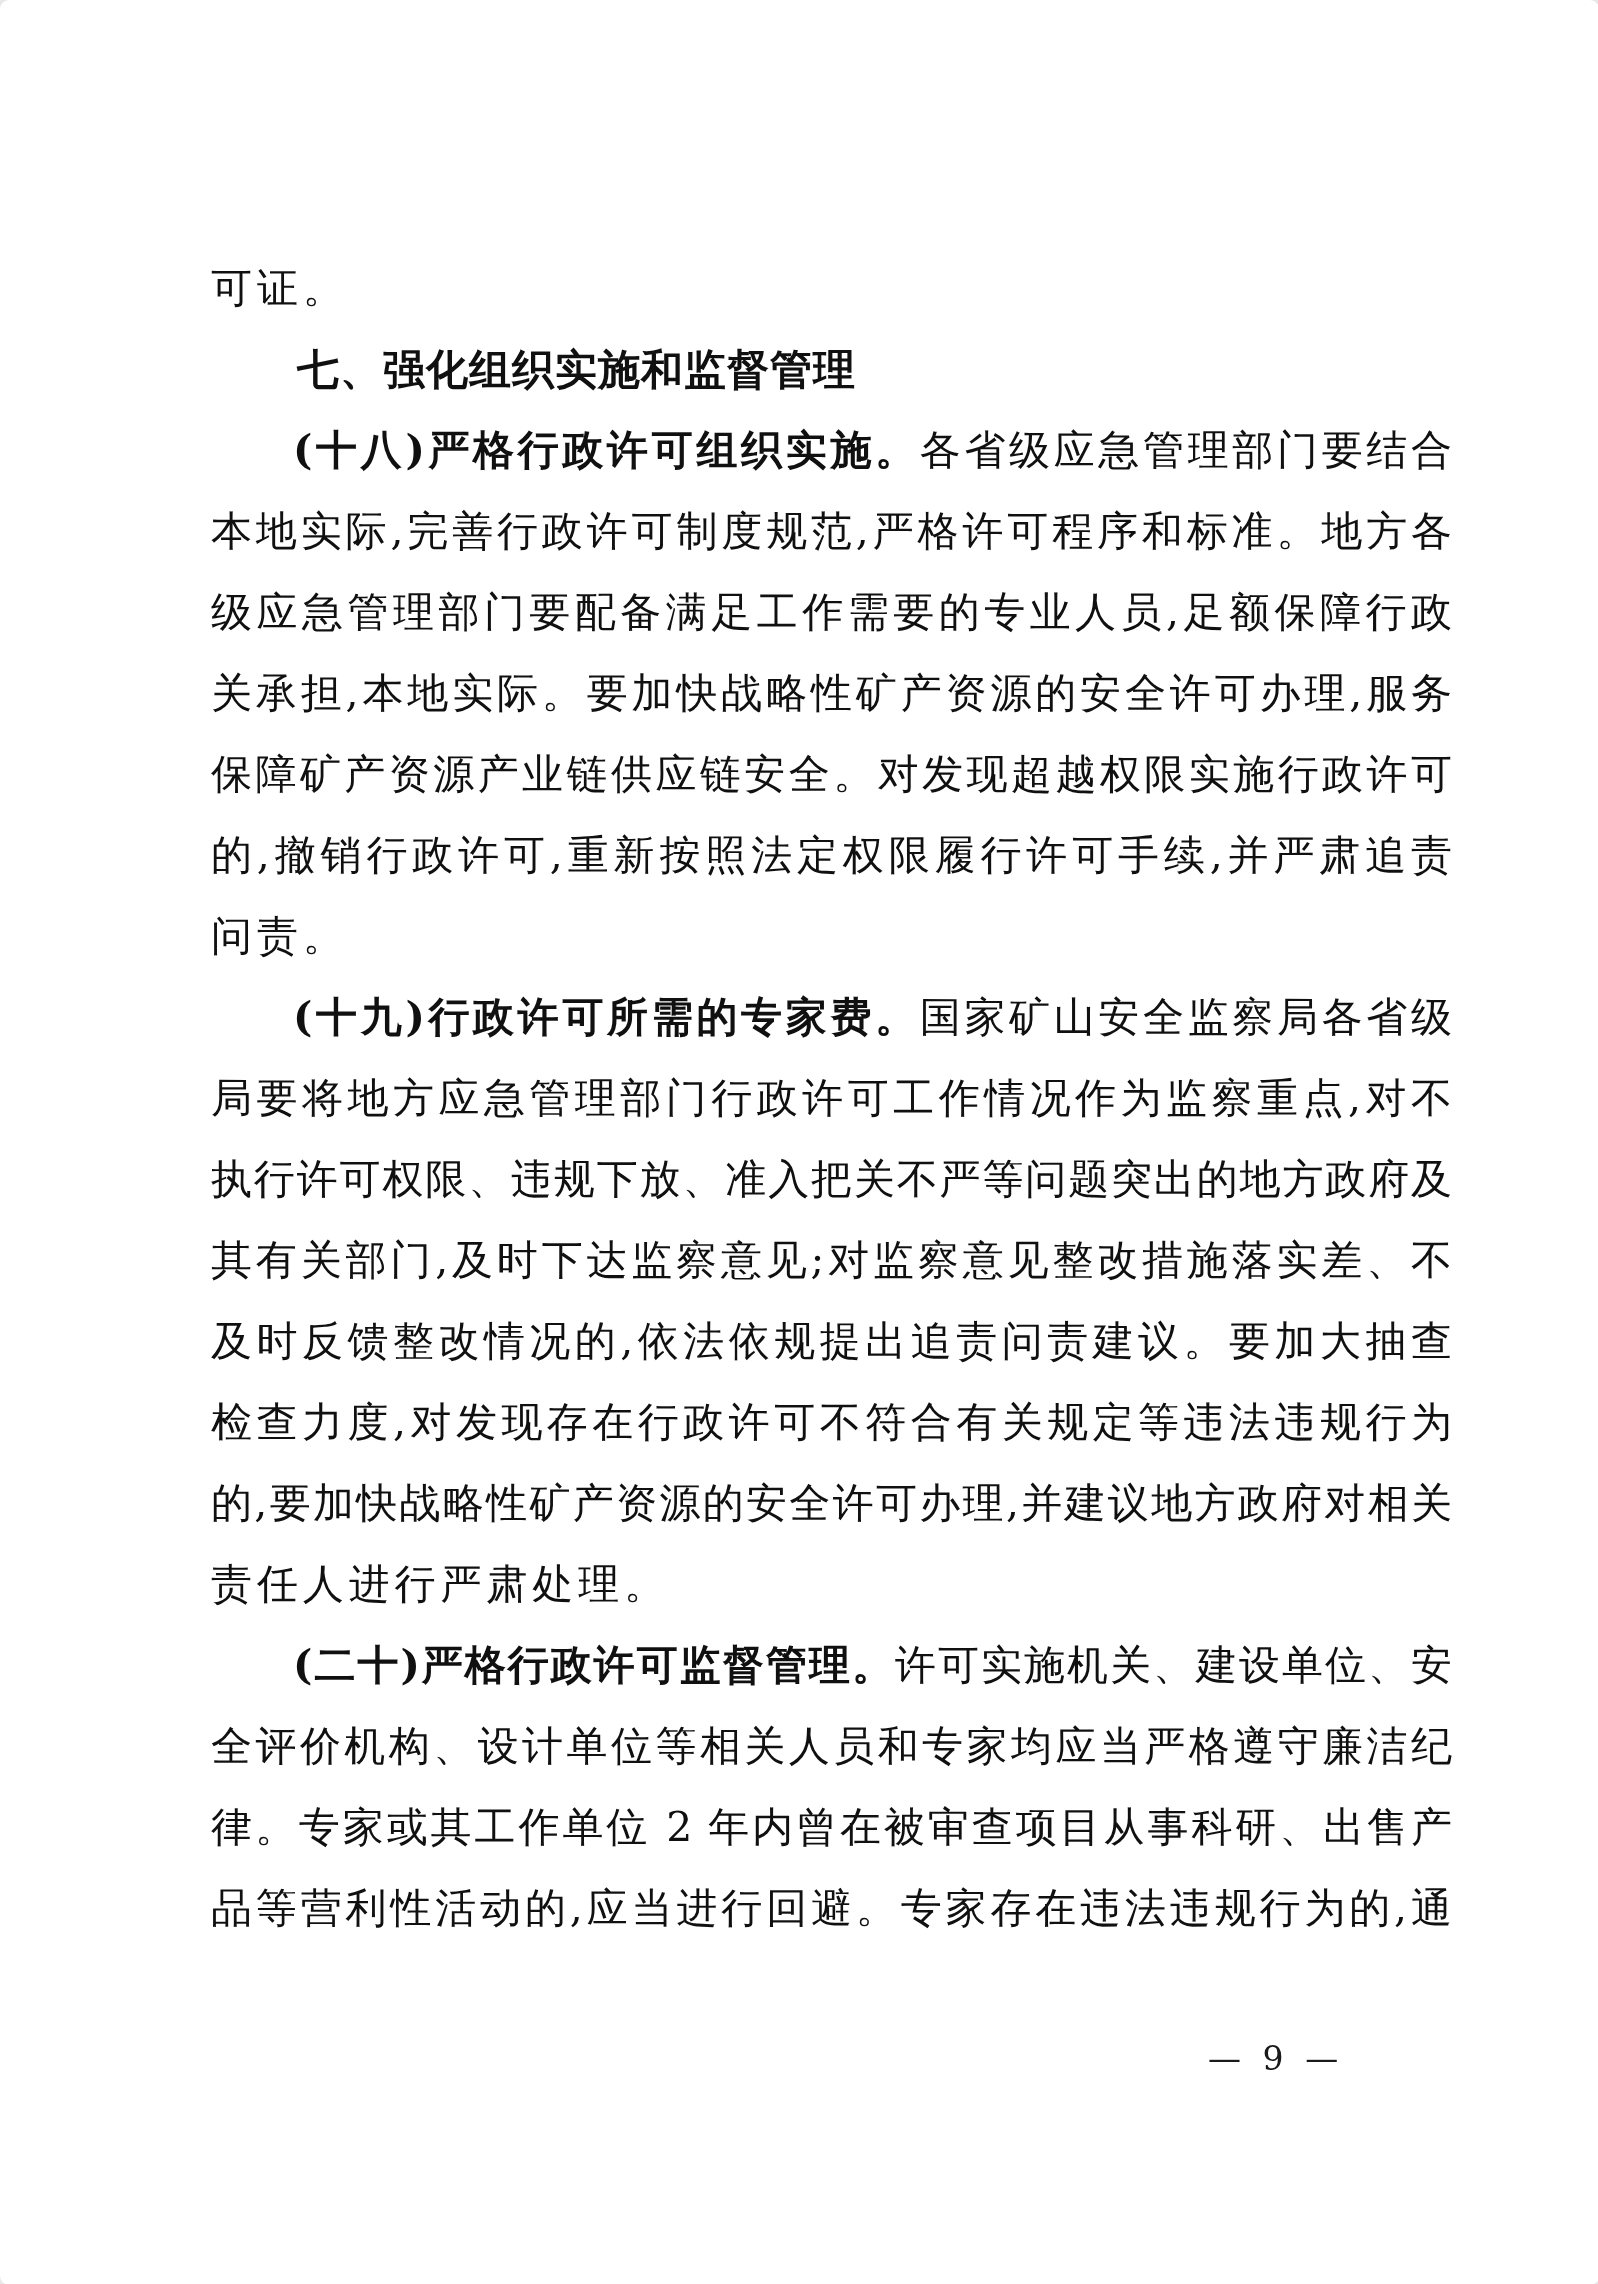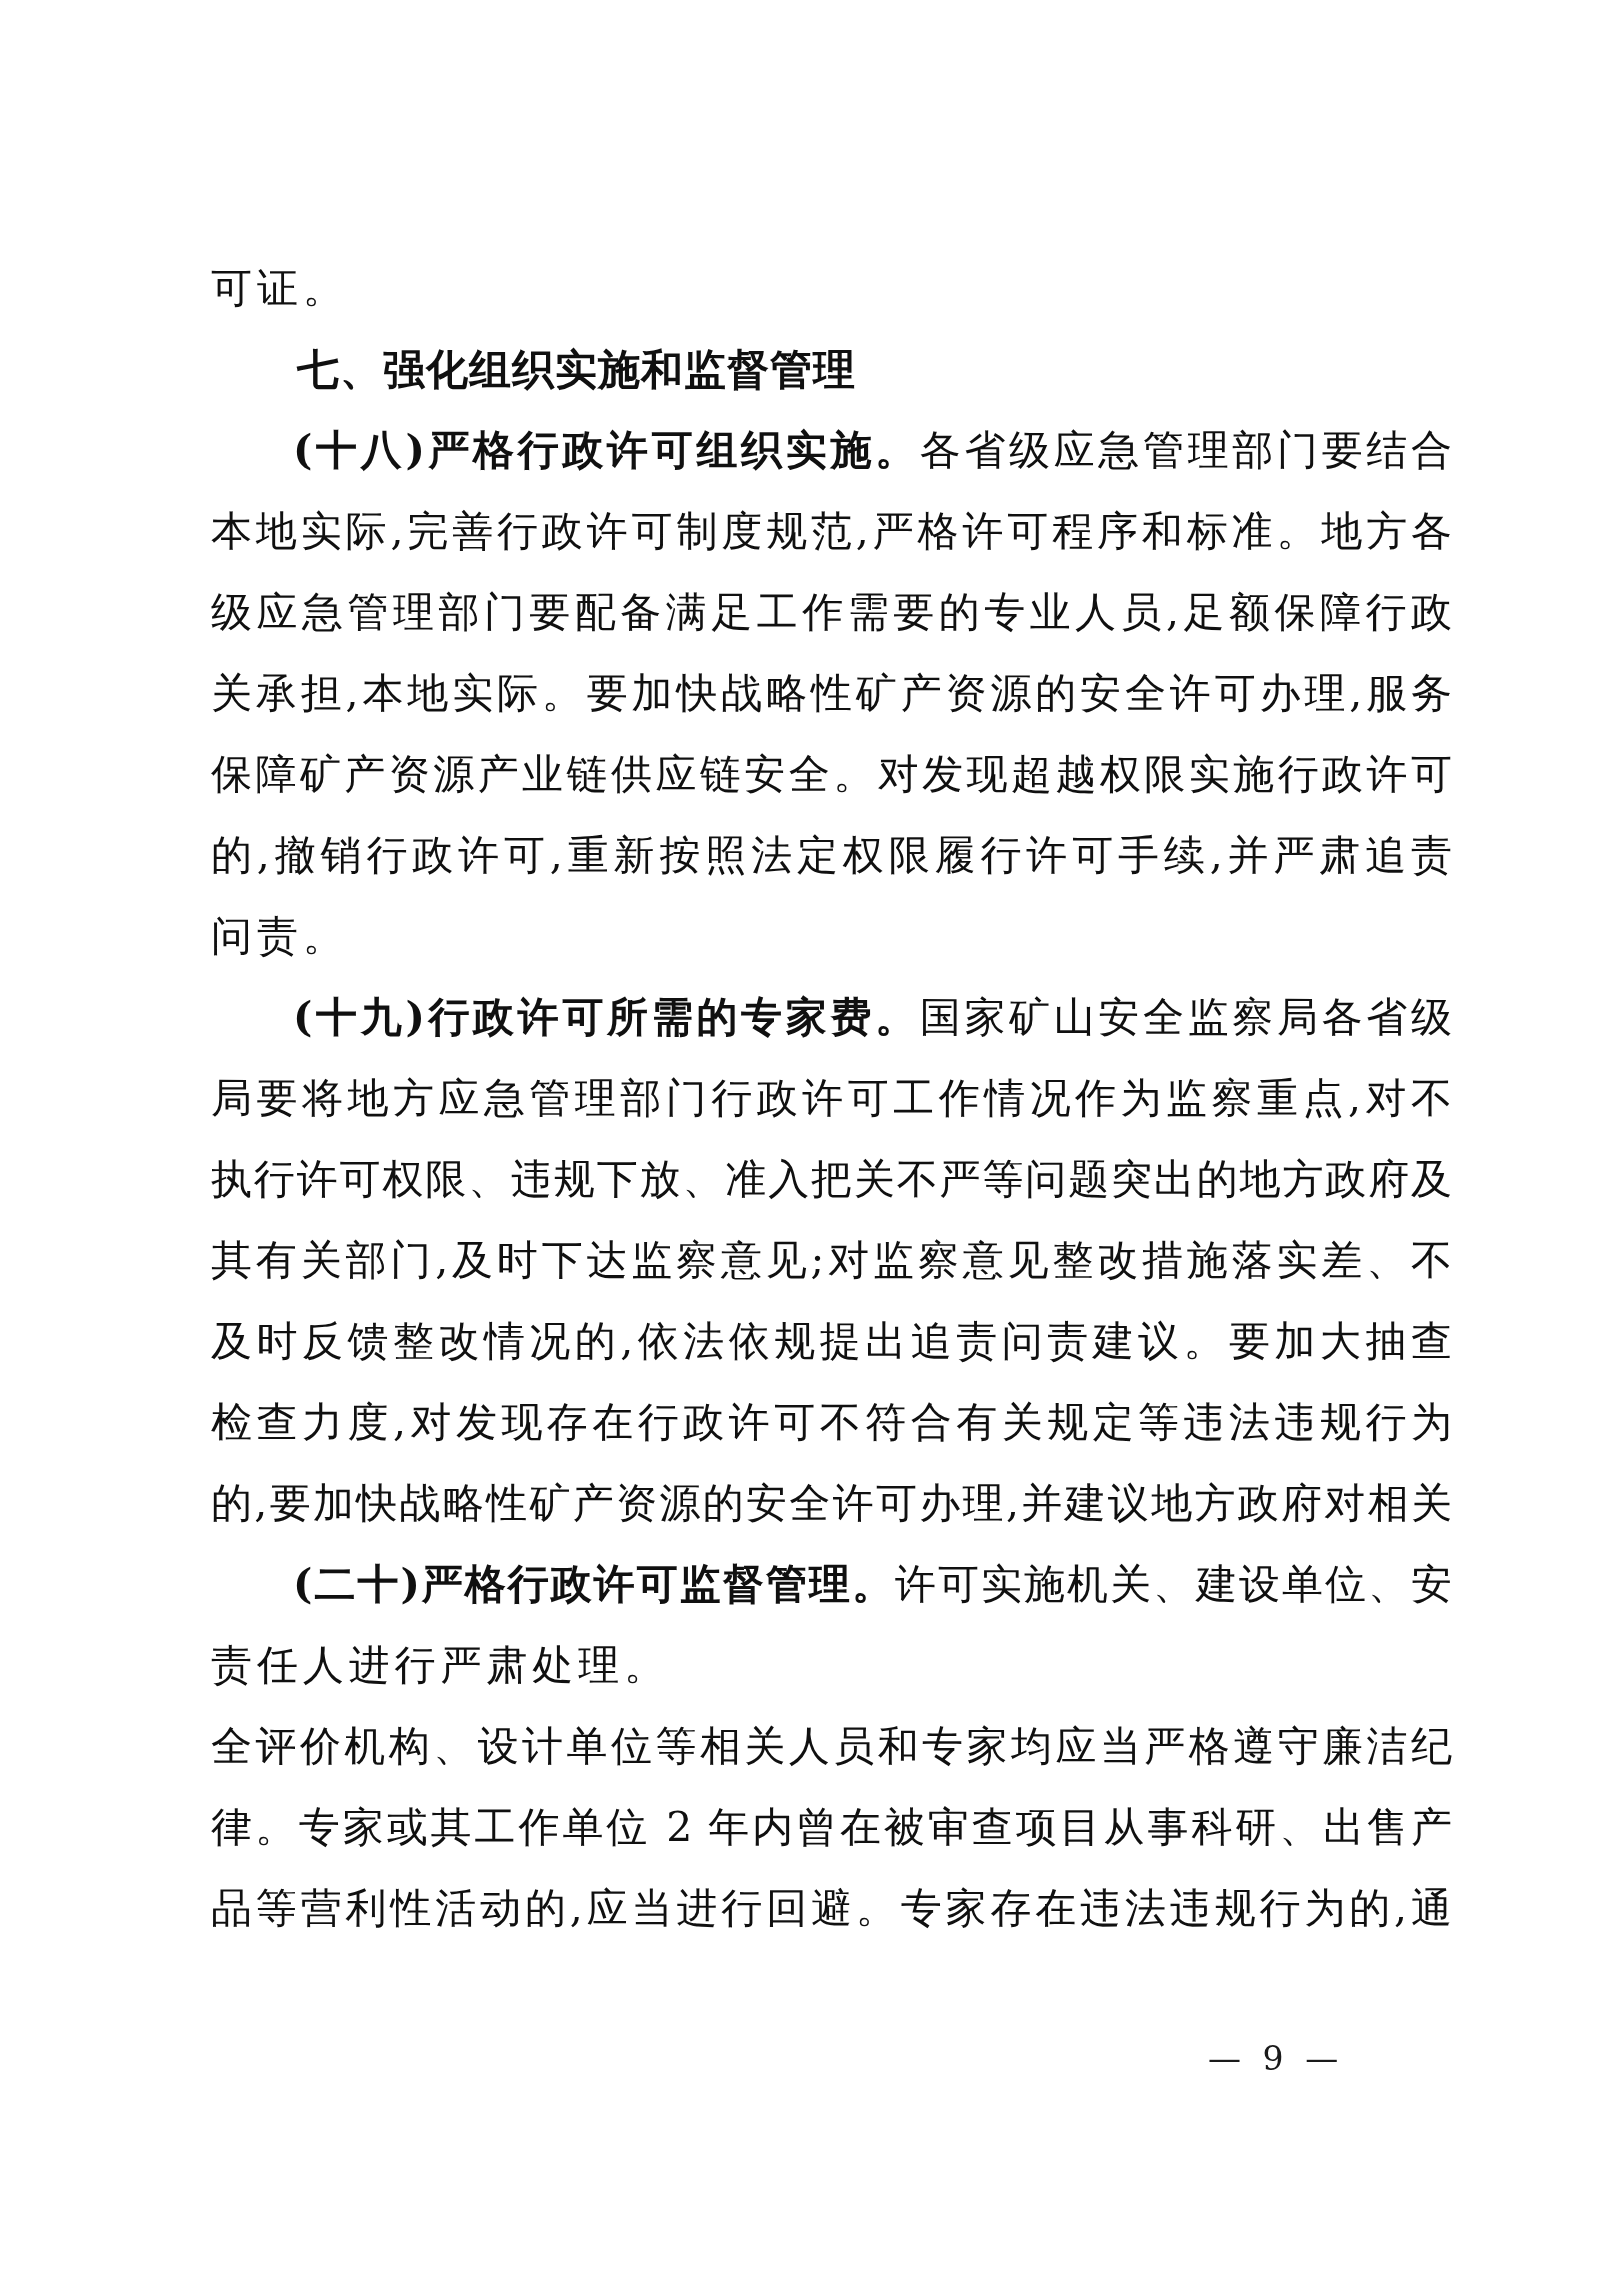--- a/index.html
+++ b/index.html
@@ -2,20 +2,21 @@
 <html><head>
 <meta charset="utf-8">
 <style>
   html, body { margin: 0; padding: 0; background: #e8e8e8; }
   .page {
     position: relative;
     width: 1599px;
     height: 2285px;
     background: #ffffff;
     overflow: hidden;
+    border-radius: 9px;
   }
   .content {
     position: absolute;
     left: 211px;
     top: 248px;
     width: 1241px;
   }
   .line {
     height: 81px;
     line-height: 81px;
@@ -74,23 +75,23 @@
     <div class="line fill">的,撤销行政许可,重新按照法定权限履行许可手续,并严肃追责</div>
     <div class="line short">问责。</div>
 
     <div class="line fill indent"><span class="lead">(十九)行政许可所需的专家费。</span><span>国家矿山安全监察局各省级</span></div>
     <div class="line fill">局要将地方应急管理部门行政许可工作情况作为监察重点,对不</div>
     <div class="line fill">执行许可权限、违规下放、准入把关不严等问题突出的地方政府及</div>
     <div class="line fill">其有关部门,及时下达监察意见;对监察意见整改措施落实差、不</div>
     <div class="line fill">及时反馈整改情况的,依法依规提出追责问责建议。要加大抽查</div>
     <div class="line fill">检查力度,对发现存在行政许可不符合有关规定等违法违规行为</div>
     <div class="line fill">的,要加快战略性矿产资源的安全许可办理,并建议地方政府对相关</div>
+    <div class="line short">责任人进行严肃处理。</div>
+
     <div class="line fill indent"><span class="lead">(二十)严格行政许可监督管理。</span><span>许可实施机关、建设单位、安</span></div>
-
-    <div class="line short">责任人进行严肃处理。</div>
     <div class="line fill">全评价机构、设计单位等相关人员和专家均应当严格遵守廉洁纪</div>
     <div class="line fill">律。专家或其工作单位 2 年内曾在被审查项目从事科研、出售产</div>
     <div class="line fill">品等营利性活动的,应当进行回避。专家存在违法违规行为的,通</div>
 
   </main>
 
   <div class="footer">
     <span class="dash">—</span>
     <span class="pagenum">9</span>
     <span class="dash">—</span>

